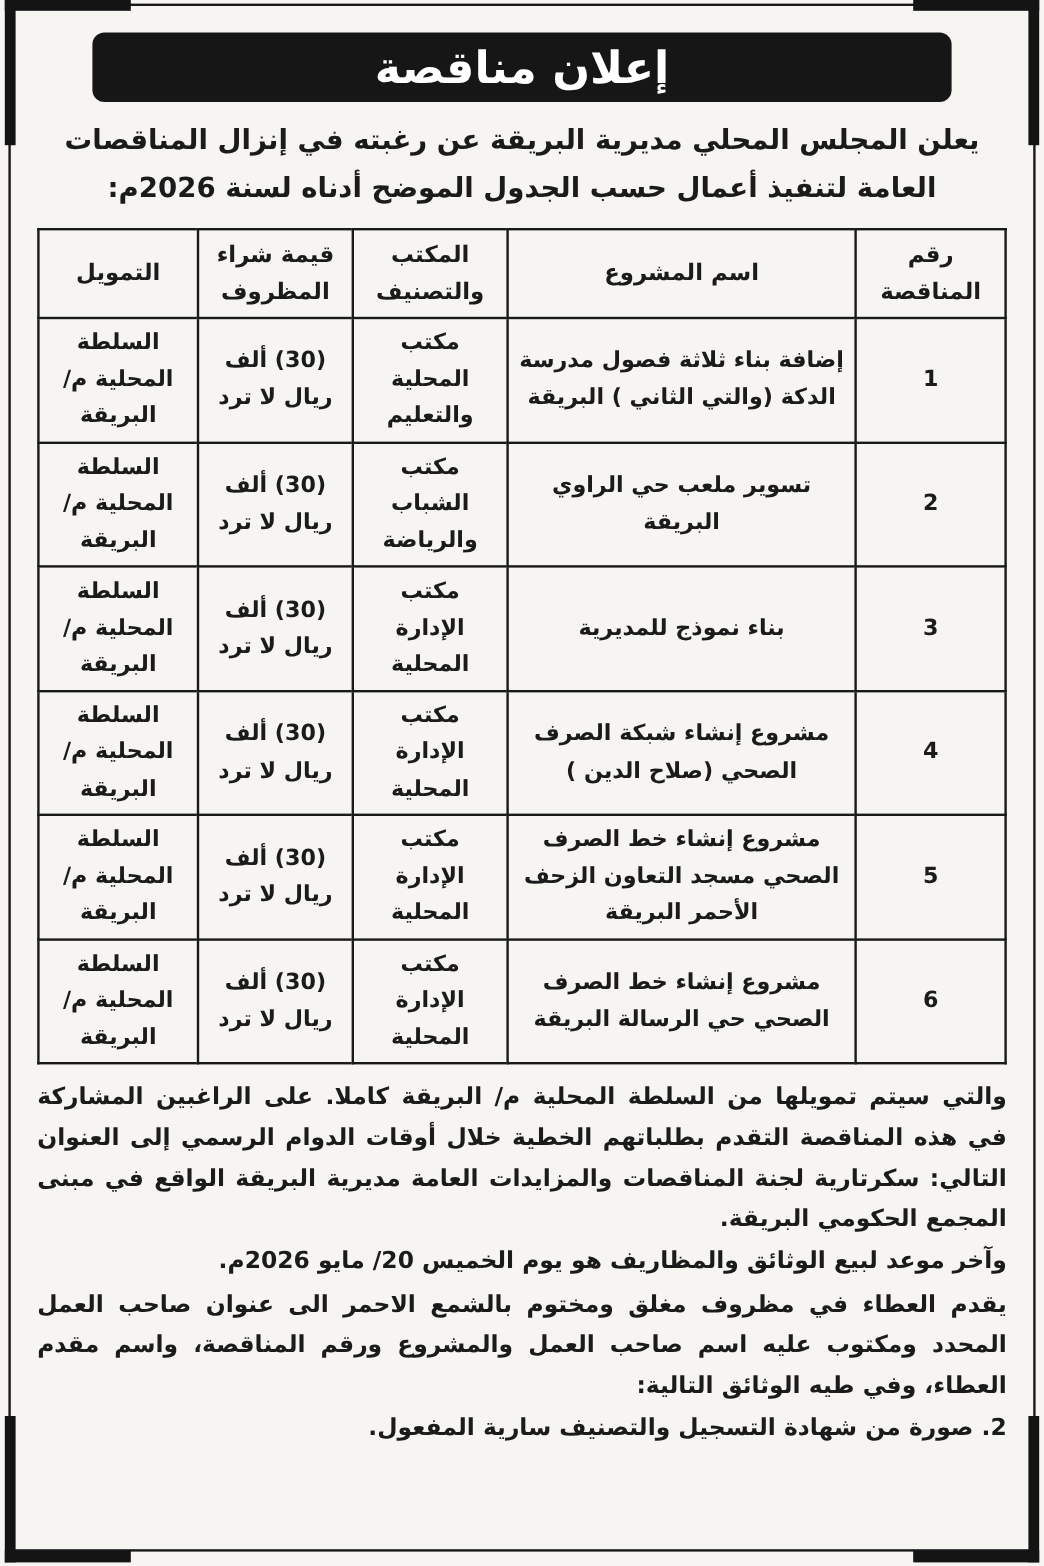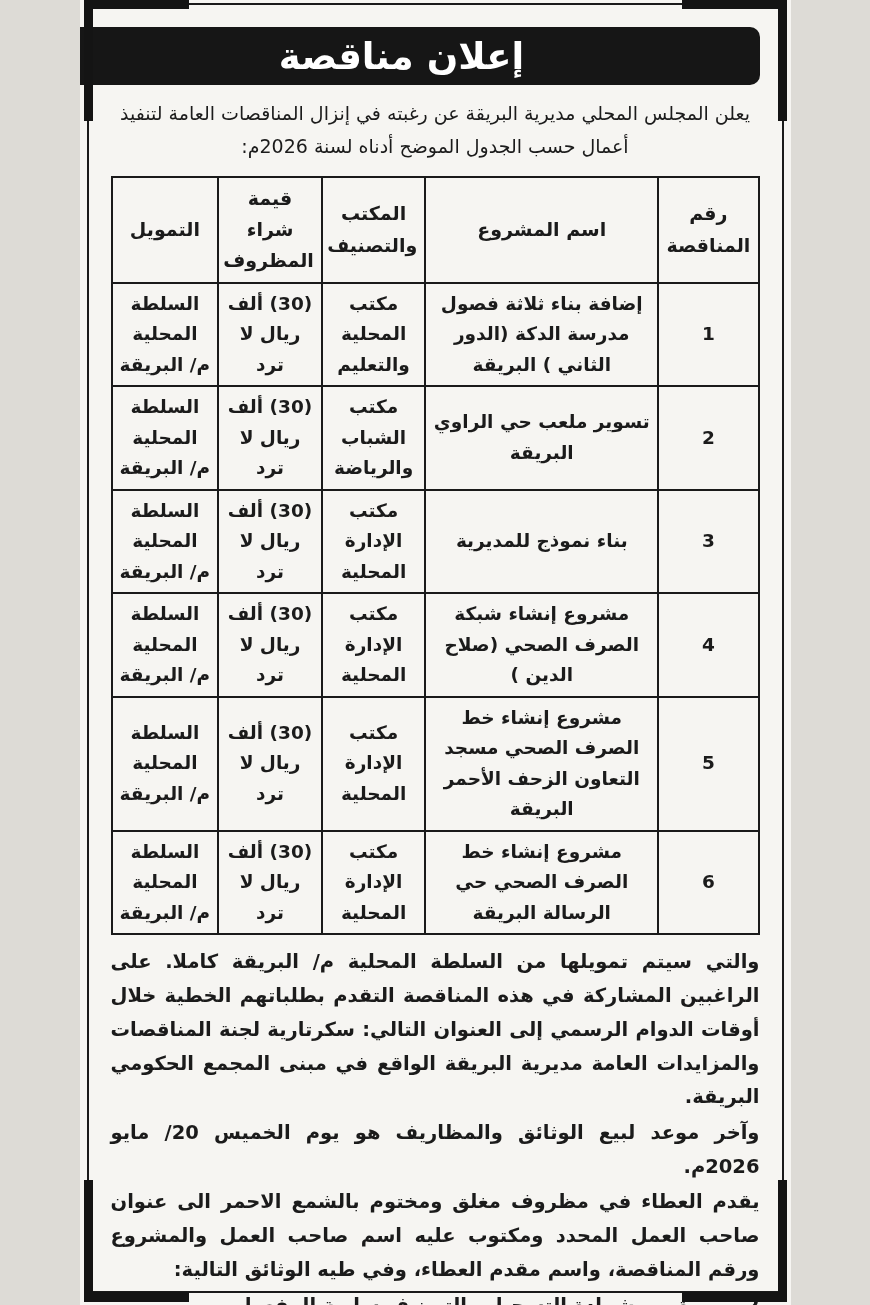--- a/index.html
+++ b/index.html
@@ -1,18 +1,18 @@
 <!DOCTYPE html>
 <html lang="ar" dir="rtl"><head>
 <meta charset="utf-8">
 <style>
   html, body { margin: 0; padding: 0; background: #dddbd6; }
   .page {
     position: relative;
-    width: 711px;
+    width: 870px;
     height: 1305px;
     margin: 0 auto;
     background: #f6f5f2;
     font-family: "DejaVu Sans", sans-serif;
     direction: rtl;
     color: #1b1b1b;
     overflow: hidden;
     box-sizing: border-box;
   }
   
@@ -41,22 +41,22 @@
     justify-content: center;
   }
   .banner-title {
     color: #ffffff;
     font-size: 37px;
     font-weight: bold;
     letter-spacing: 1px;
   }
   .intro {
     text-align: center;
-    font-weight: normal;
-    font-size: 19px;
+    font-weight: bold;
+    font-size: 23px;
     line-height: 1.75;
     margin: 4px 6px 12px 6px;
   }
   table.tenders {
     width: 100%;
     border-collapse: collapse;
     border: 2.5px solid #1a1a1a;
     font-weight: bold;
     table-layout: fixed;
   }
@@ -119,21 +119,21 @@
           <th>رقم المناقصة</th>
           <th>اسم المشروع</th>
           <th>المكتب والتصنيف</th>
           <th>قيمة شراء المظروف</th>
           <th>التمويل</th>
         </tr>
       </thead>
       <tbody>
         <tr>
           <td>1</td>
-          <td>إضافة بناء ثلاثة فصول مدرسة الدكة (الدور الثاني )  البريقة</td>
+          <td>إضافة بناء ثلاثة فصول مدرسة الدكة (والتي الثاني )  البريقة</td>
           <td>مكتب المحلية والتعليم</td>
           <td>(30) ألف ريال لا ترد</td>
           <td>السلطة المحلية م/ البريقة</td>
         </tr>
         <tr>
           <td>2</td>
           <td>تسوير ملعب حي الراوي  البريقة</td>
           <td>مكتب الشباب والرياضة</td>
           <td>(30) ألف ريال لا ترد</td>
           <td>السلطة المحلية م/ البريقة</td>

